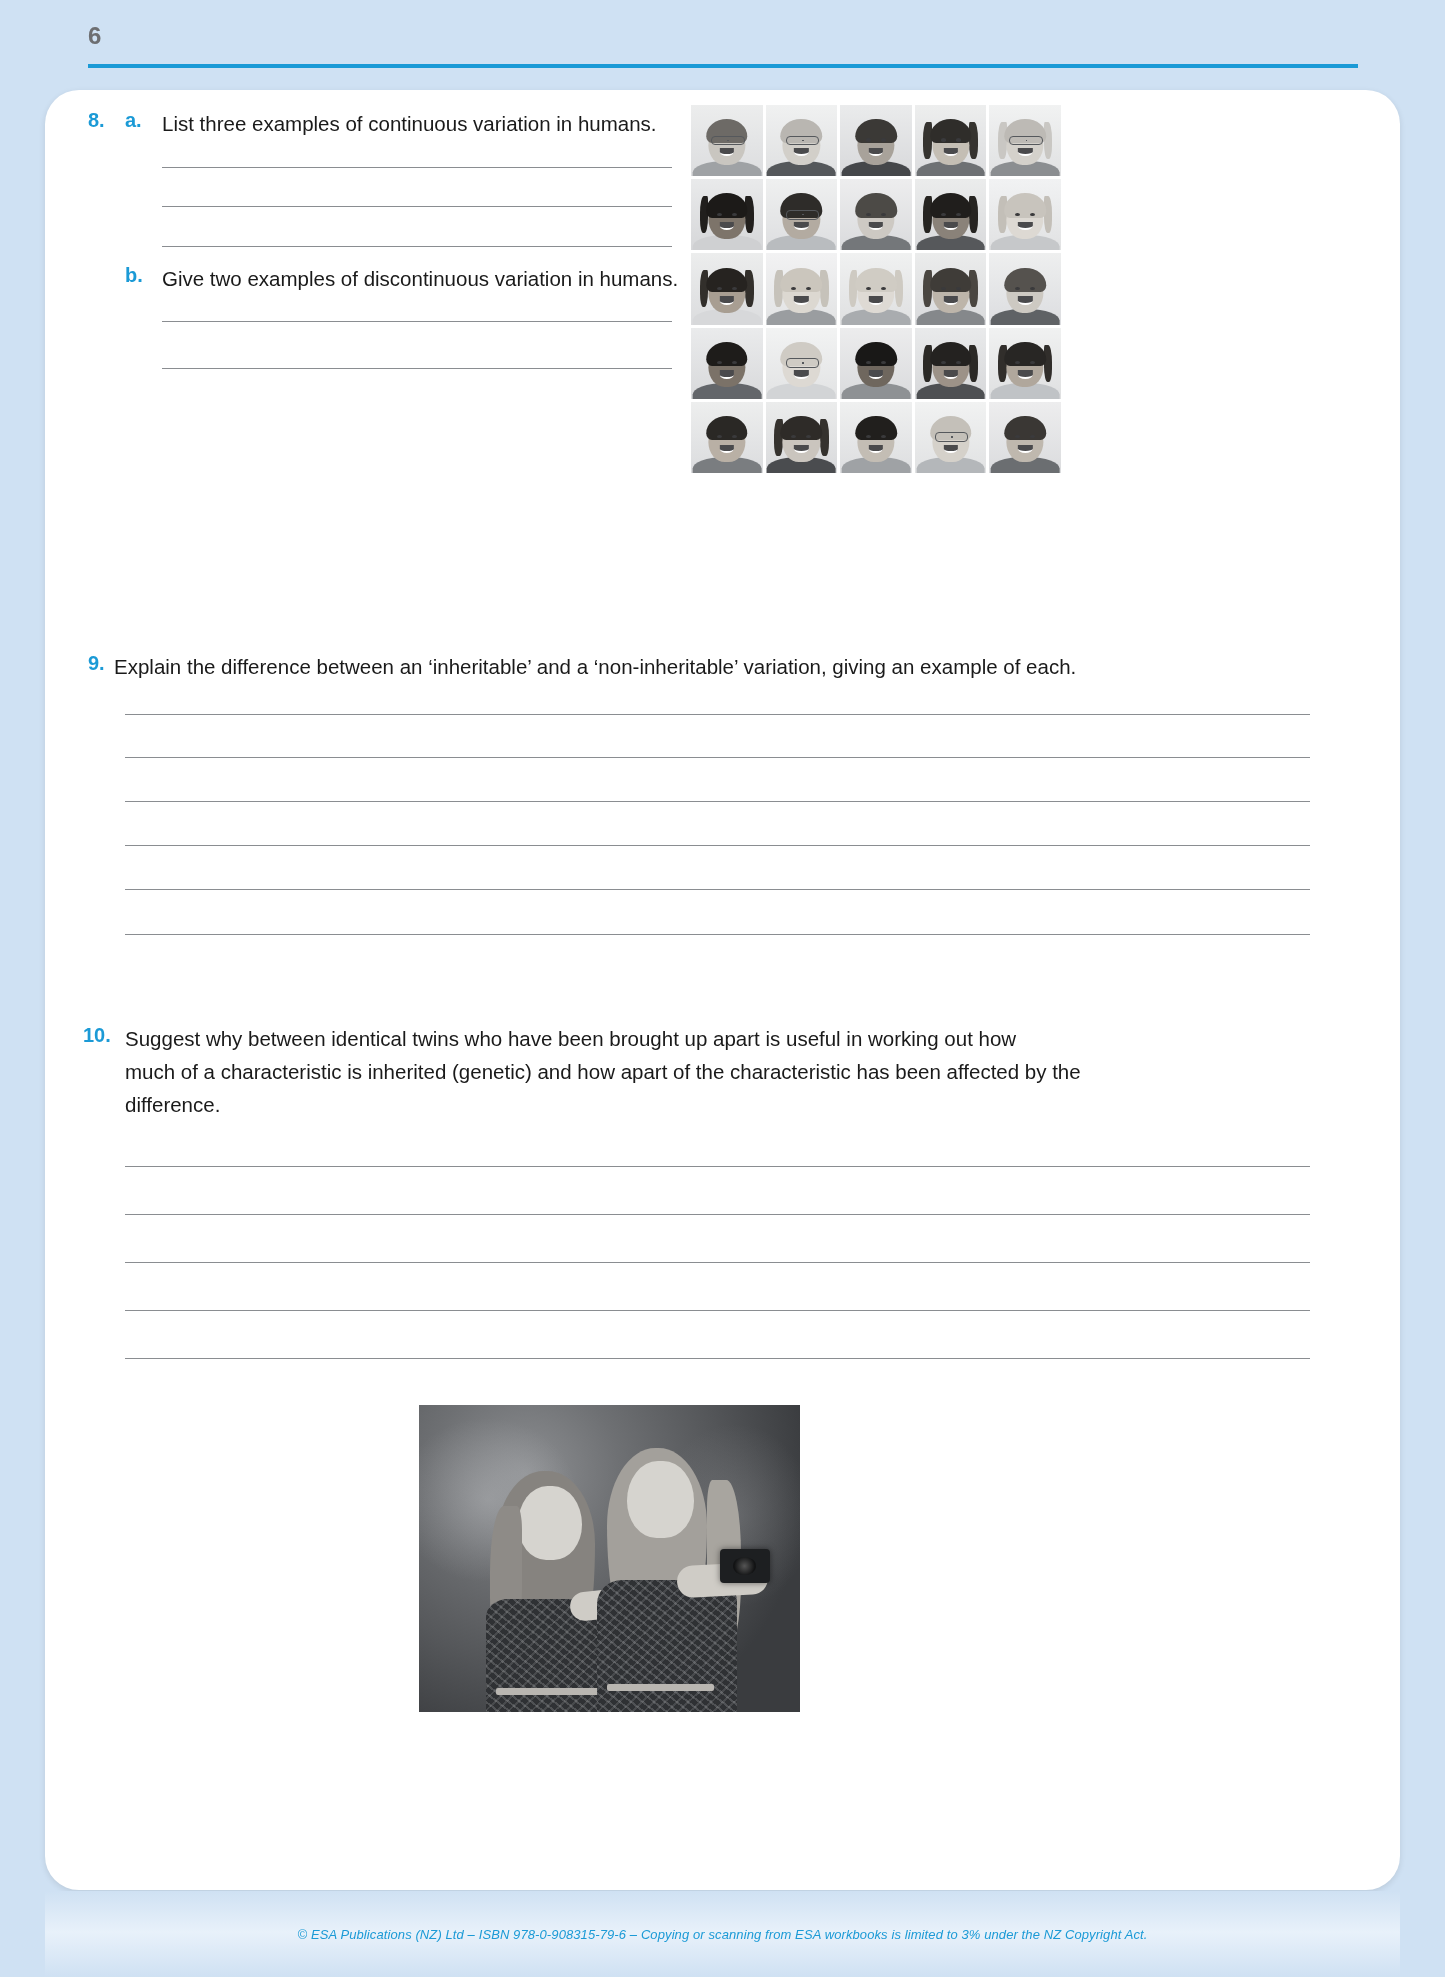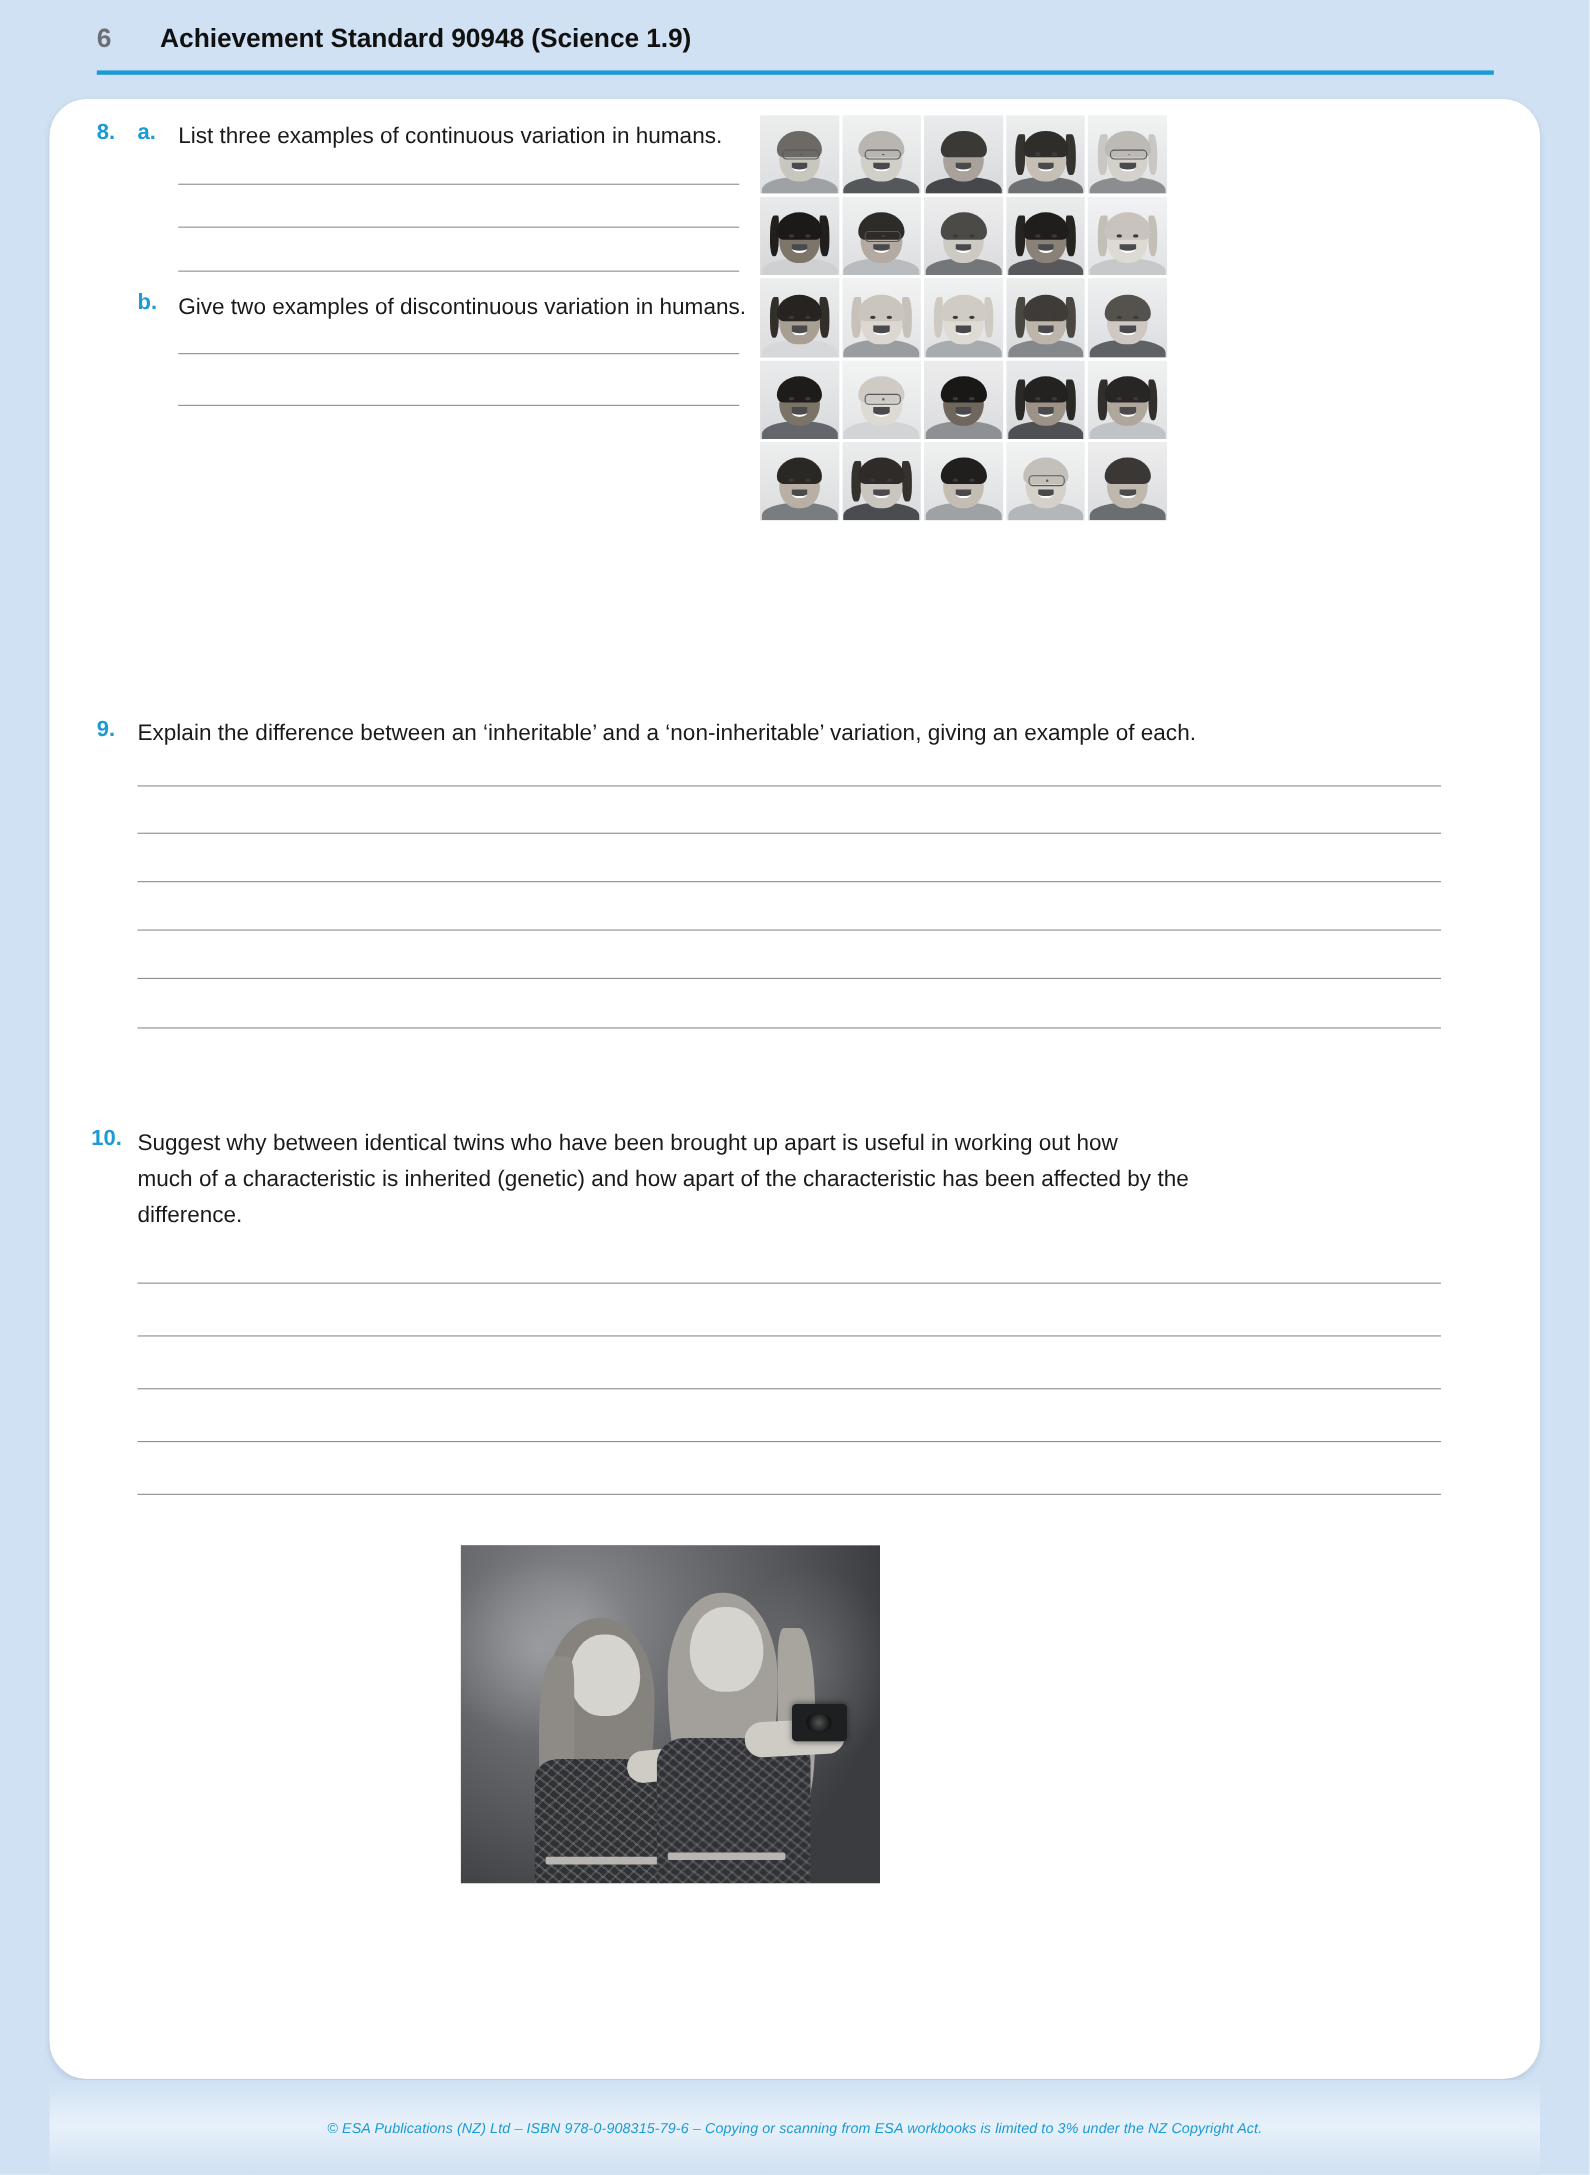--- a/index.html
+++ b/index.html
@@ -190,21 +190,20 @@
     font-size:13px;font-style:italic;color:#1b9ad6;
     letter-spacing:0.1px;
   }
 </style>
 </head>
 <body>
 
 <div class="header">
   <div class="header-inner">
     <span class="page-num">6</span>
-    <span class="header-title">Achievement Standard 90948 (Science 1.9)</span>
   </div>
   <div class="header-rule"></div>
 </div>
 
 <div class="page-card"></div>
 
 <span class="qnum" style="left:88px;top:109px;">8.</span>
 <span class="sublabel" style="left:125px;top:109px;">a.</span>
 <span class="qtext" style="left:162px;top:107px;width:520px;">List three examples of continuous variation in humans.</span>
 
@@ -463,21 +462,21 @@
     <div class="body" style="background:#6b6e71"></div>
     <div class="head" style="background:#bfb8ae"></div>
     <div class="hair" style="background:#3a3734"></div>
     <div class="eye l"></div>
       <div class="eye r"></div>
     <div class="smile"></div>
   </div>
 </div>
 
 <span class="qnum" style="left:88px;top:652px;">9.</span>
-<span class="qtext" style="left:125px;top:650px;width:1180px;">Explain the difference between an ‘inheritable’ and a ‘non-inheritable’ variation, giving an example of each.</span>
+<span class="qtext" style="left:114px;top:650px;width:1180px;">Explain the difference between an ‘inheritable’ and a ‘non-inheritable’ variation, giving an example of each.</span>
 
 <div class="aline" style="left:125px;top:714px;width:1185px;"></div>
 <div class="aline" style="left:125px;top:757px;width:1185px;"></div>
 <div class="aline" style="left:125px;top:801px;width:1185px;"></div>
 <div class="aline" style="left:125px;top:845px;width:1185px;"></div>
 <div class="aline" style="left:125px;top:889px;width:1185px;"></div>
 <div class="aline" style="left:125px;top:934px;width:1185px;"></div>
 
 <span class="qnum" style="left:83px;top:1024px;">10.</span>
 <span class="qtext" style="left:125px;top:1022px;width:1190px;">Suggest why between identical twins who have been brought up apart is useful in working out how</span>

